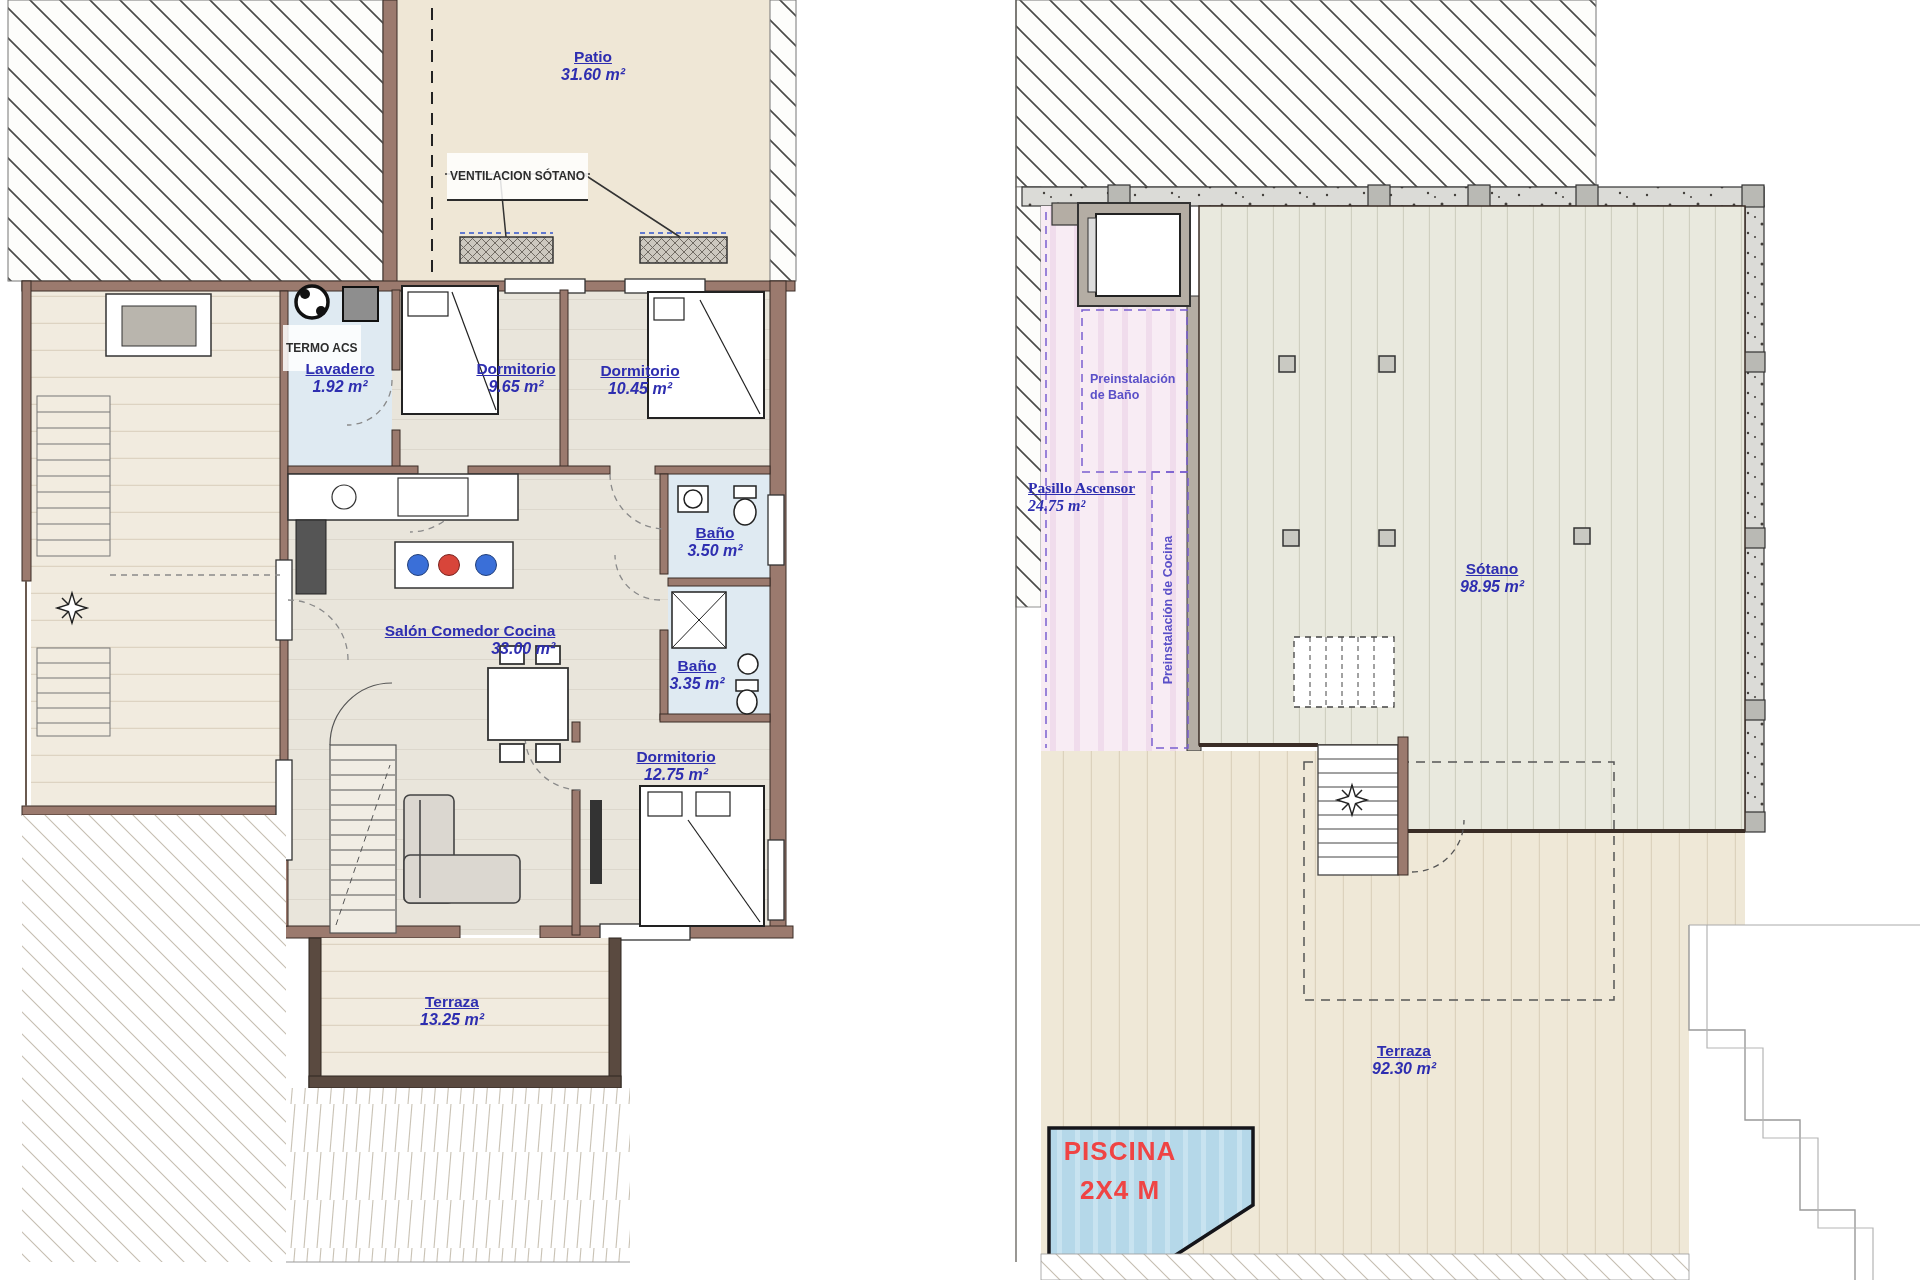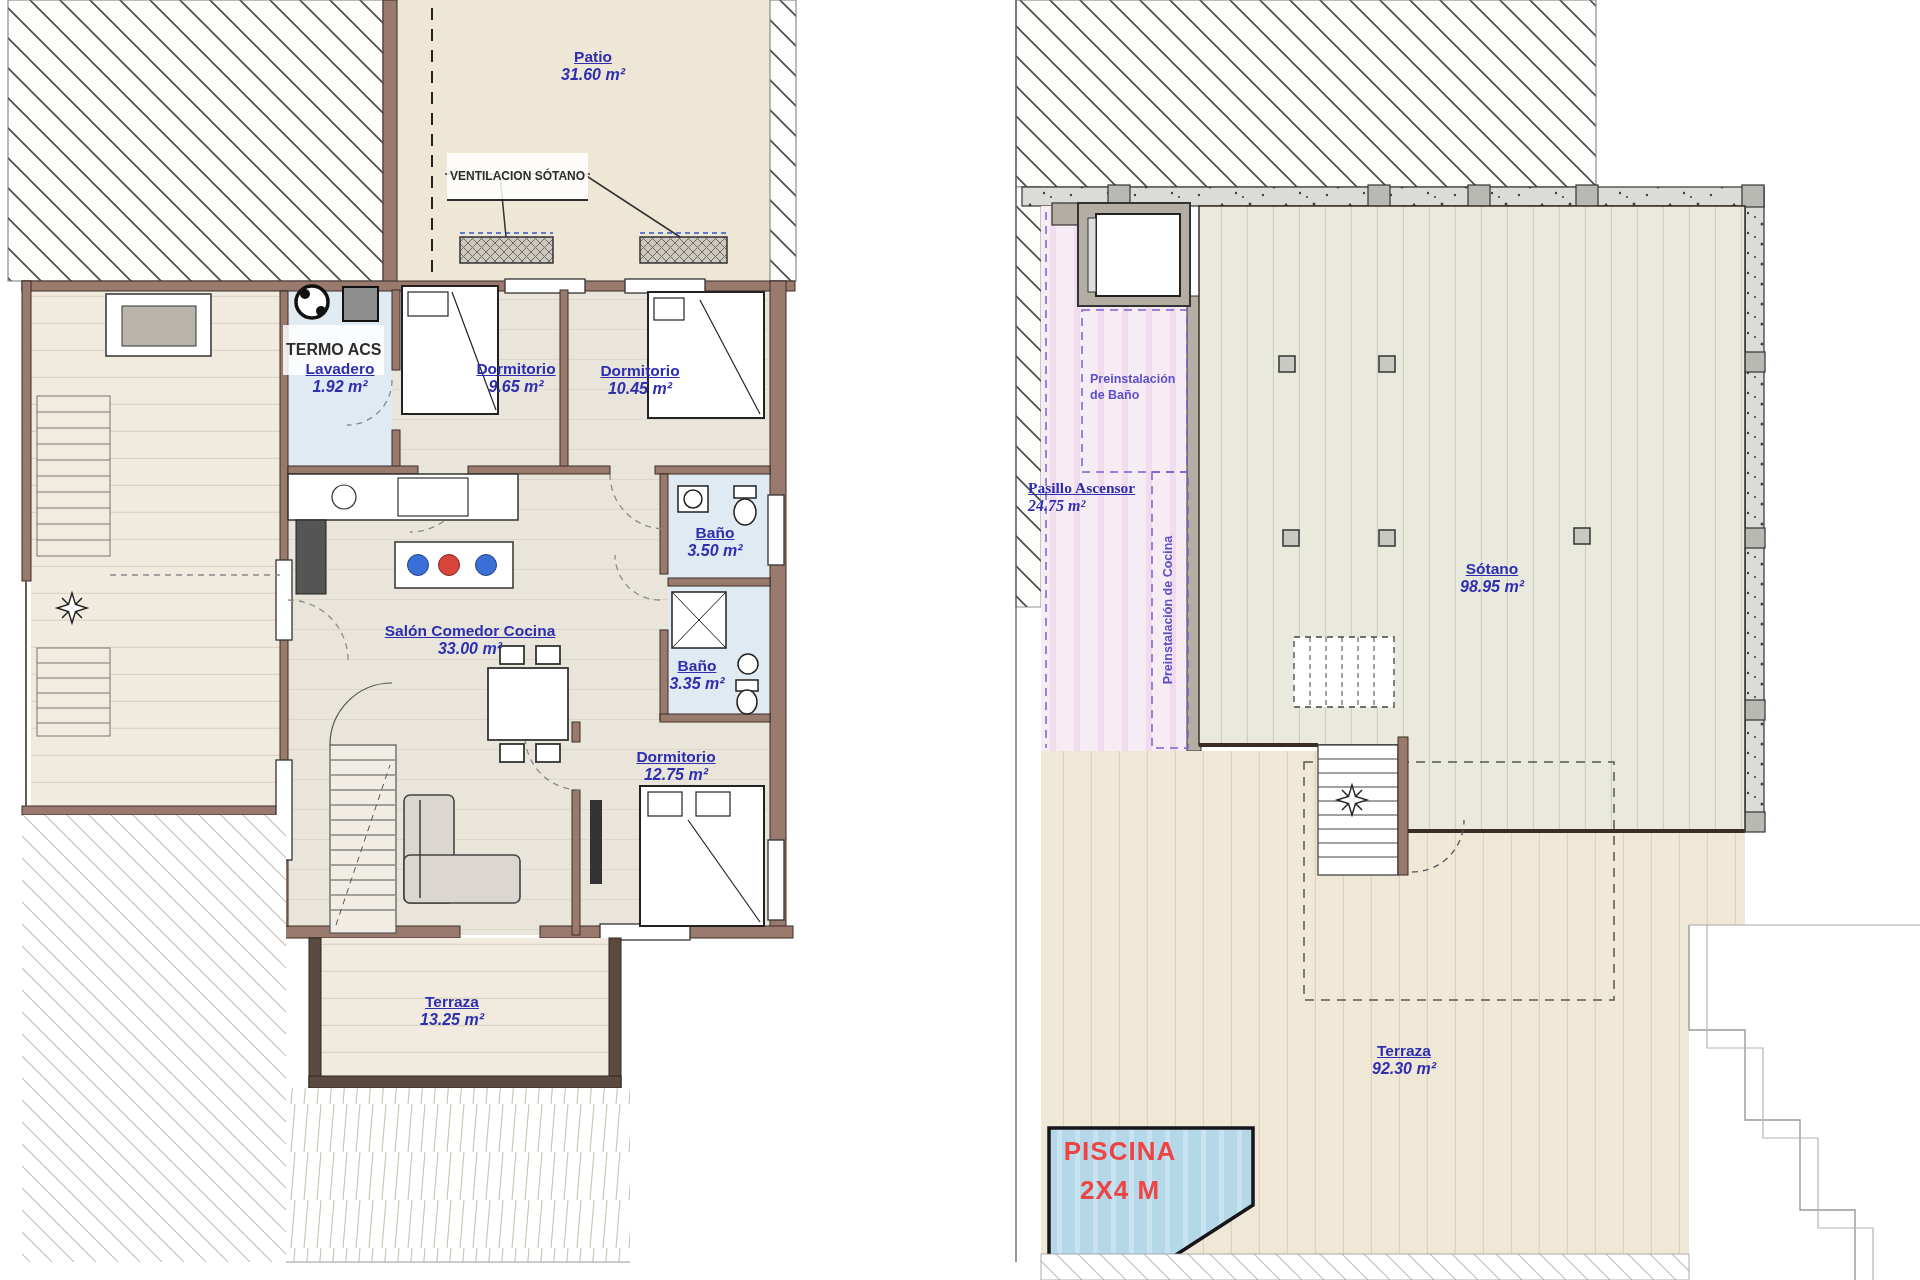--- a/index.html
+++ b/index.html
@@ -369,21 +369,21 @@
   </g>
 </svg>
 
 <div class="rlabel" style="left:593px;top:48px">
   <span class="nm">Patio</span>
   <span class="ar">31.60 m²</span>
 </div>
 
 <div class="ann underline" style="left:447px;top:153px">VENTILACION SÓTANO</div>
 
-<div class="ann" style="left:283px;top:325px;font-size:16px">TERMO ACS</div>
+<div class="ann" style="left:283px;top:325px;font-size:12px">TERMO ACS</div>
 
 <div class="rlabel" style="left:340px;top:360px">
   <span class="nm">Lavadero</span>
   <span class="ar">1.92 m²</span>
 </div>
 
 <div class="rlabel" style="left:516px;top:360px">
   <span class="nm">Dormitorio</span>
   <span class="ar">9.65 m²</span>
 </div>
@@ -393,21 +393,21 @@
   <span class="ar">10.45 m²</span>
 </div>
 
 <div class="rlabel" style="left:715px;top:524px">
   <span class="nm">Baño</span>
   <span class="ar">3.50 m²</span>
 </div>
 
 <div class="rlabel" style="left:470px;top:622px">
   <span class="nm">Salón Comedor Cocina</span>
-  <span class="ar" style="text-align:center">33.00 m²</span>
+  <span class="ar" style="text-align:right">33.00 m²</span>
 </div>
 
 <div class="rlabel" style="left:697px;top:657px">
   <span class="nm">Baño</span>
   <span class="ar">3.35 m²</span>
 </div>
 
 <div class="rlabel" style="left:676px;top:748px">
   <span class="nm">Dormitorio</span>
   <span class="ar">12.75 m²</span>

